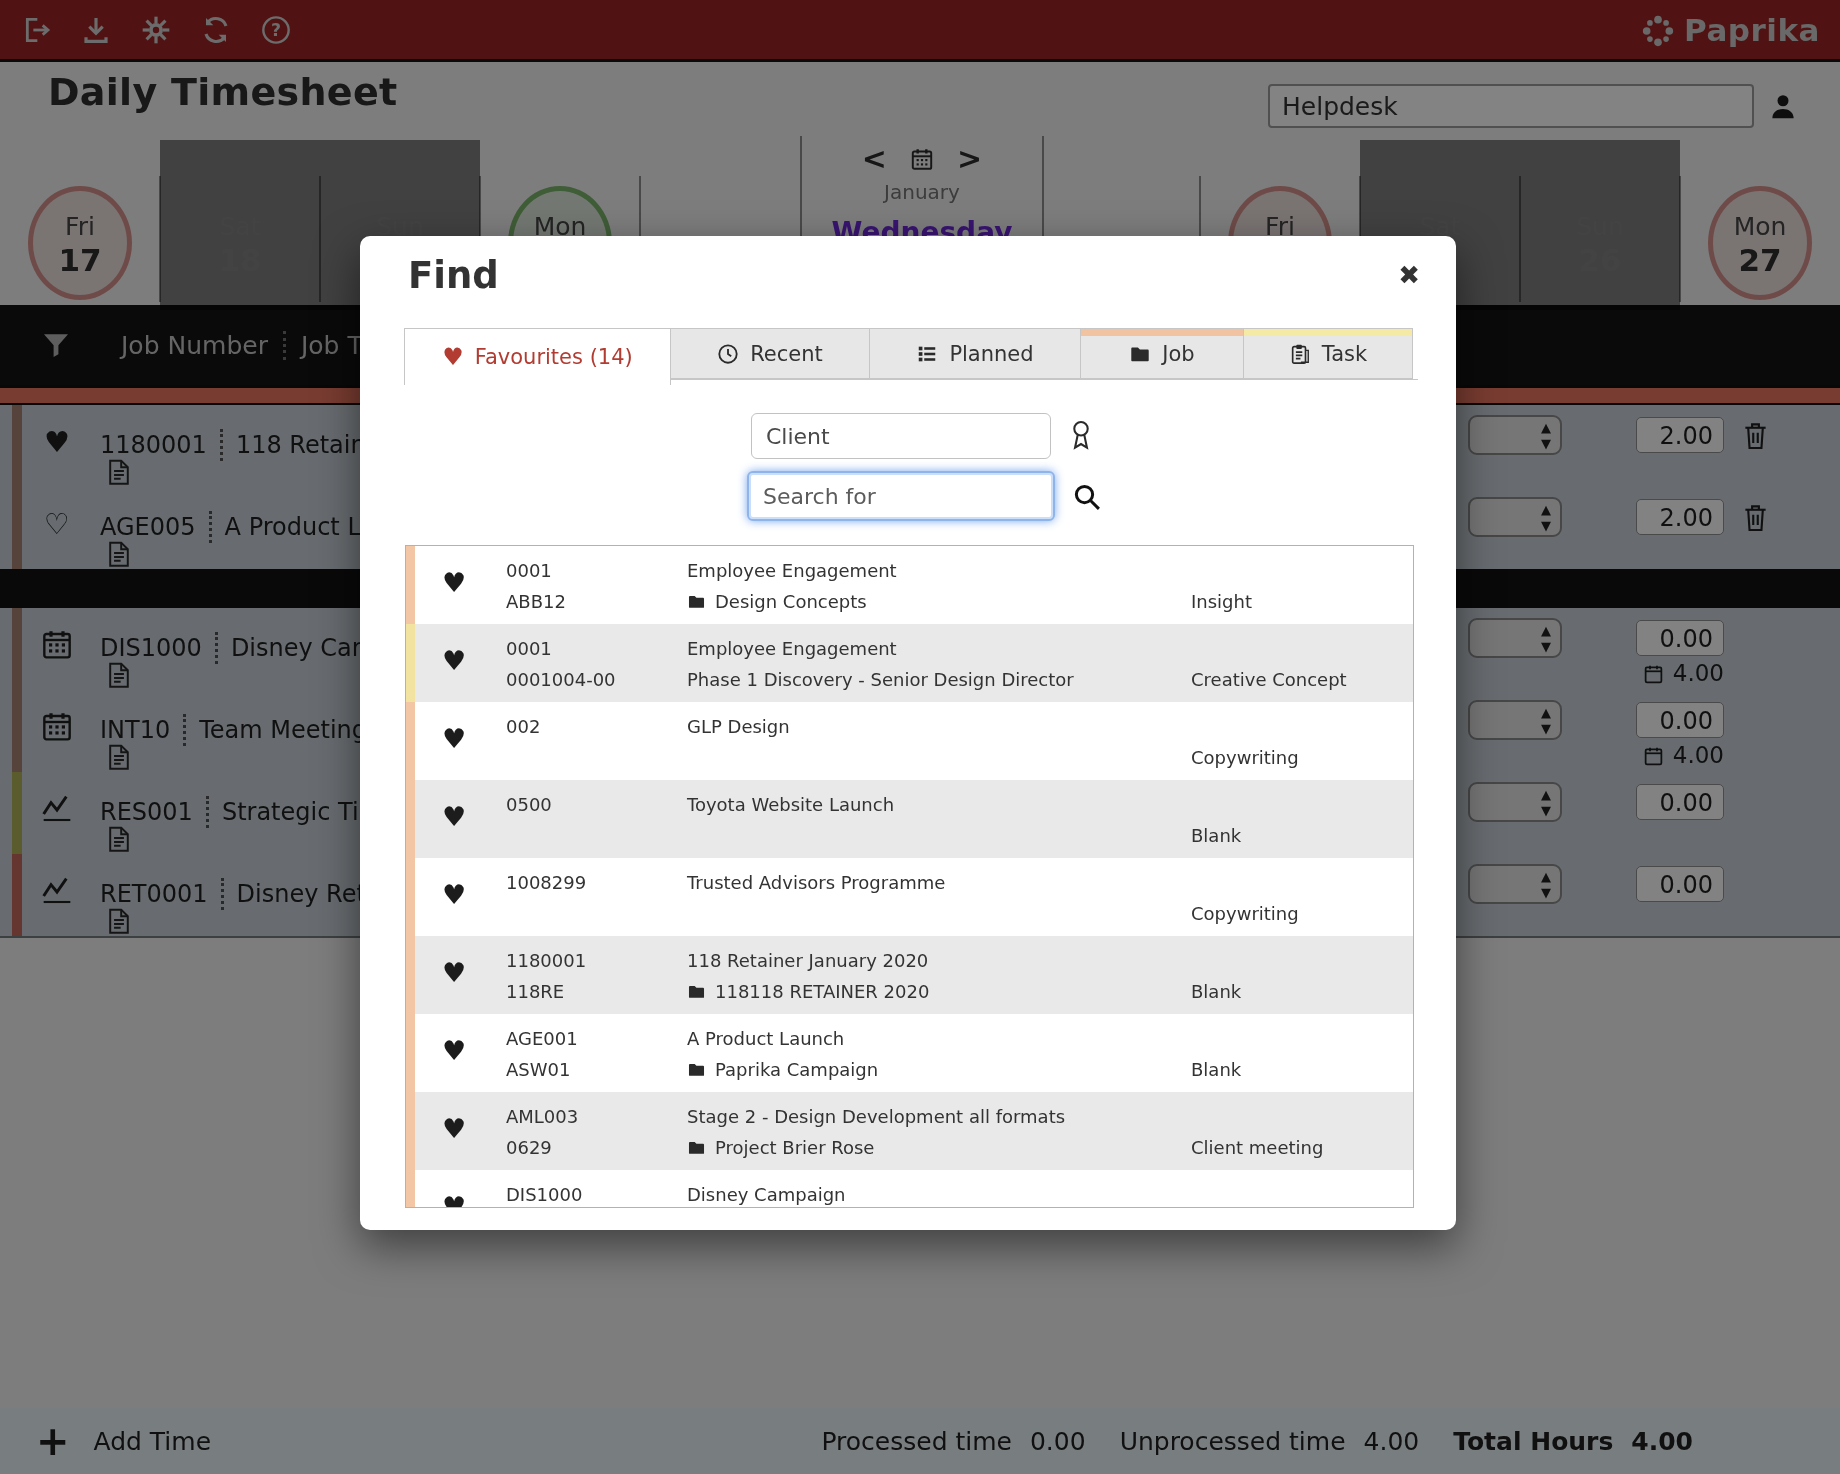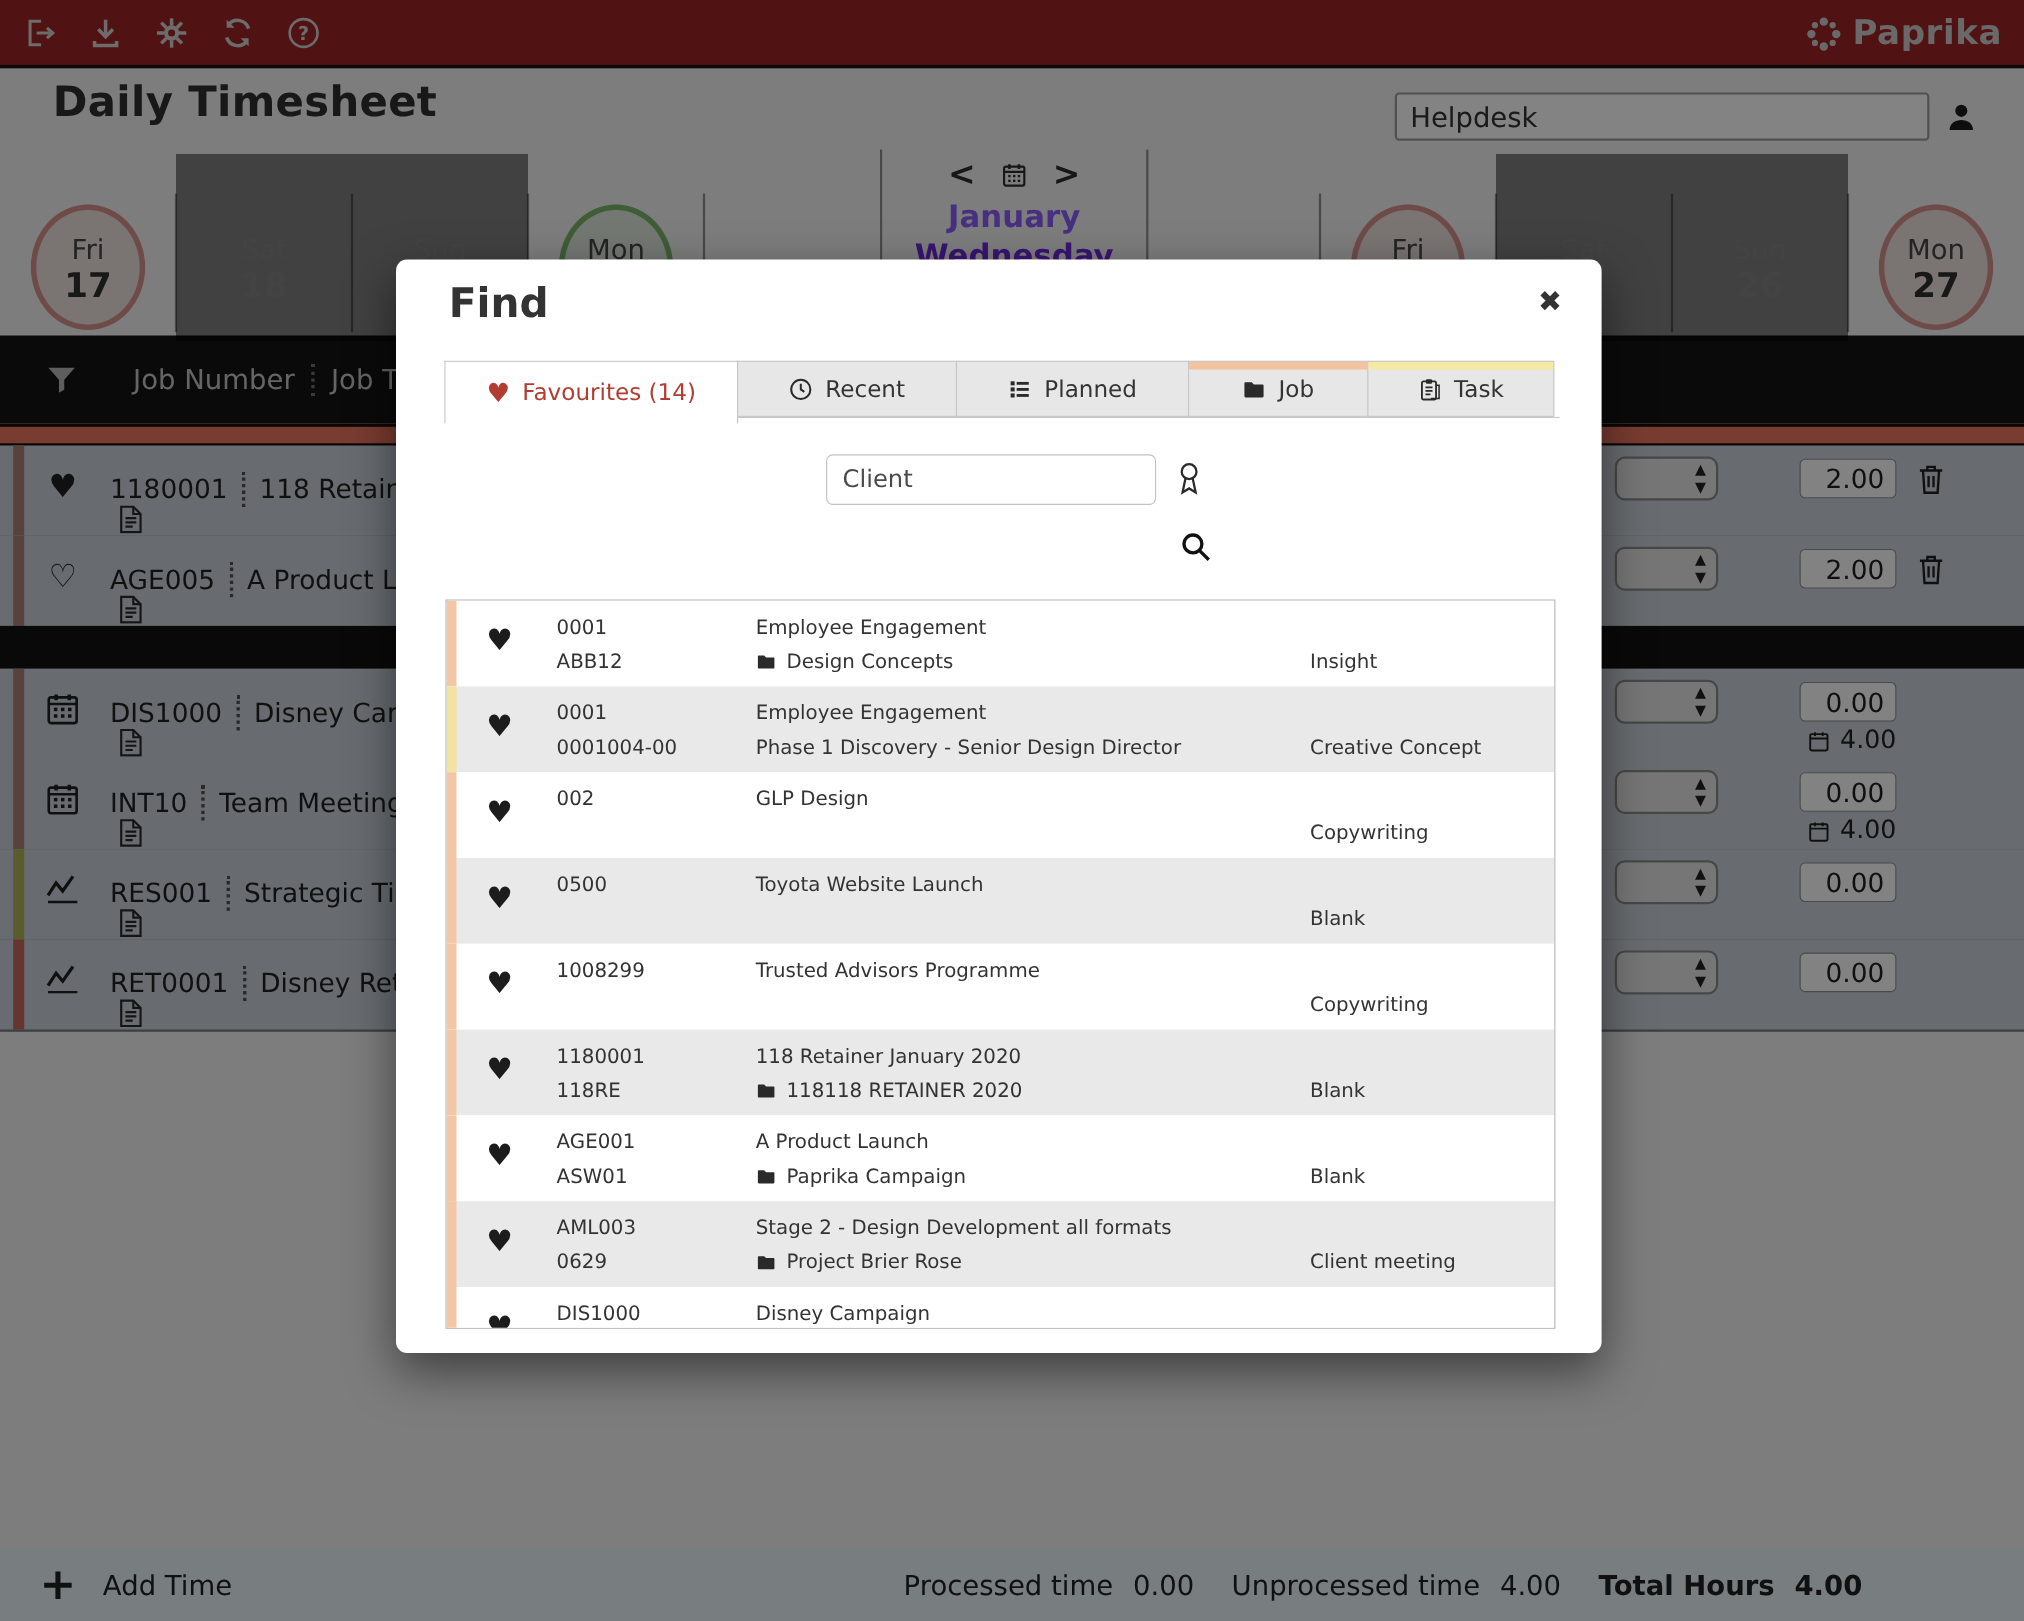--- a/index.html
+++ b/index.html
@@ -31,21 +31,21 @@
   .circle.red{border-color:#d4908a;background:rgba(212,144,138,.18);}
   .day-label{position:absolute;top:72px;width:100%;text-align:center;font-size:25px;color:#454545;}
   .day-num{position:absolute;top:102px;width:100%;text-align:center;font-size:31px;font-weight:bold;color:#2e2e2e;}
   .day.dim .day-label,.day.dim .day-num{color:#818181;}
   .vline{position:absolute;top:36px;height:126px;width:2px;background:#8d8d8d;}
   .center-panel{position:absolute;left:800px;top:-4px;width:240px;height:178px;
     border-left:2px solid #8d8d8d;border-right:2px solid #8d8d8d;}
   .nav-row{position:absolute;top:8px;width:100%;display:flex;justify-content:center;align-items:center;gap:22px;}
   .chev{font-size:30px;font-weight:900;color:#2c2c2c;cursor:pointer;line-height:30px;}
   .nav-cal{width:26px;height:26px;color:#2c2c2c;cursor:pointer;}
-  .month-label{position:absolute;top:44px;width:100%;text-align:center;font-size:28px;font-weight:700;color:#8b5cf6;}
+  .month-label{position:absolute;top:44px;width:100%;text-align:center;font-size:20px;font-weight:400;color:#737373;}
   .weekday-label{position:absolute;top:80px;width:100%;text-align:center;font-size:28px;font-weight:800;color:#6d28d9;}
 
   
   .theader{position:absolute;top:305px;left:0;right:0;height:80px;background:#141414;
     display:flex;align-items:center;color:#c2c2c2;font-size:25px;}
   .filter-ic{width:32px;height:32px;color:#b5b5b5;margin-left:40px;cursor:pointer;}
   .thcols{display:flex;margin-left:34px;align-items:center;height:44px;}
   .thcols span{padding:0 15px;white-space:nowrap;}
   .thcols span + span{border-left:3px dotted #6f6f6f;}
   .redstrip{position:absolute;top:385px;left:0;right:0;height:15px;background:#e8735f;
@@ -575,20 +575,21 @@
     </div>
 
     <input class="clientbox" type="text" placeholder="Client" style="">
     <span class="ribbon-ic">
       <svg viewBox="0 0 24 30" fill="none" stroke="currentColor" stroke-width="1.9">
           <circle cx="12" cy="9" r="6.2"></circle>
           <path d="M9 14.5l-2.5 12 5.5-3.4 5.5 3.4-2.5-12"></path>
         </svg>
     </span>
 
+    <input class="searchbox" type="text" placeholder="Search for" style="">
     <span class="mag-ic">
       <svg viewBox="0 0 24 24" fill="none" stroke="currentColor" stroke-width="2.4">
           <circle cx="10" cy="10" r="6.5"></circle>
           <path d="M15 15l6.5 6.5"></path>
         </svg>
     </span>
 
     <div class="mlist">
 
       <div class="mrow">

